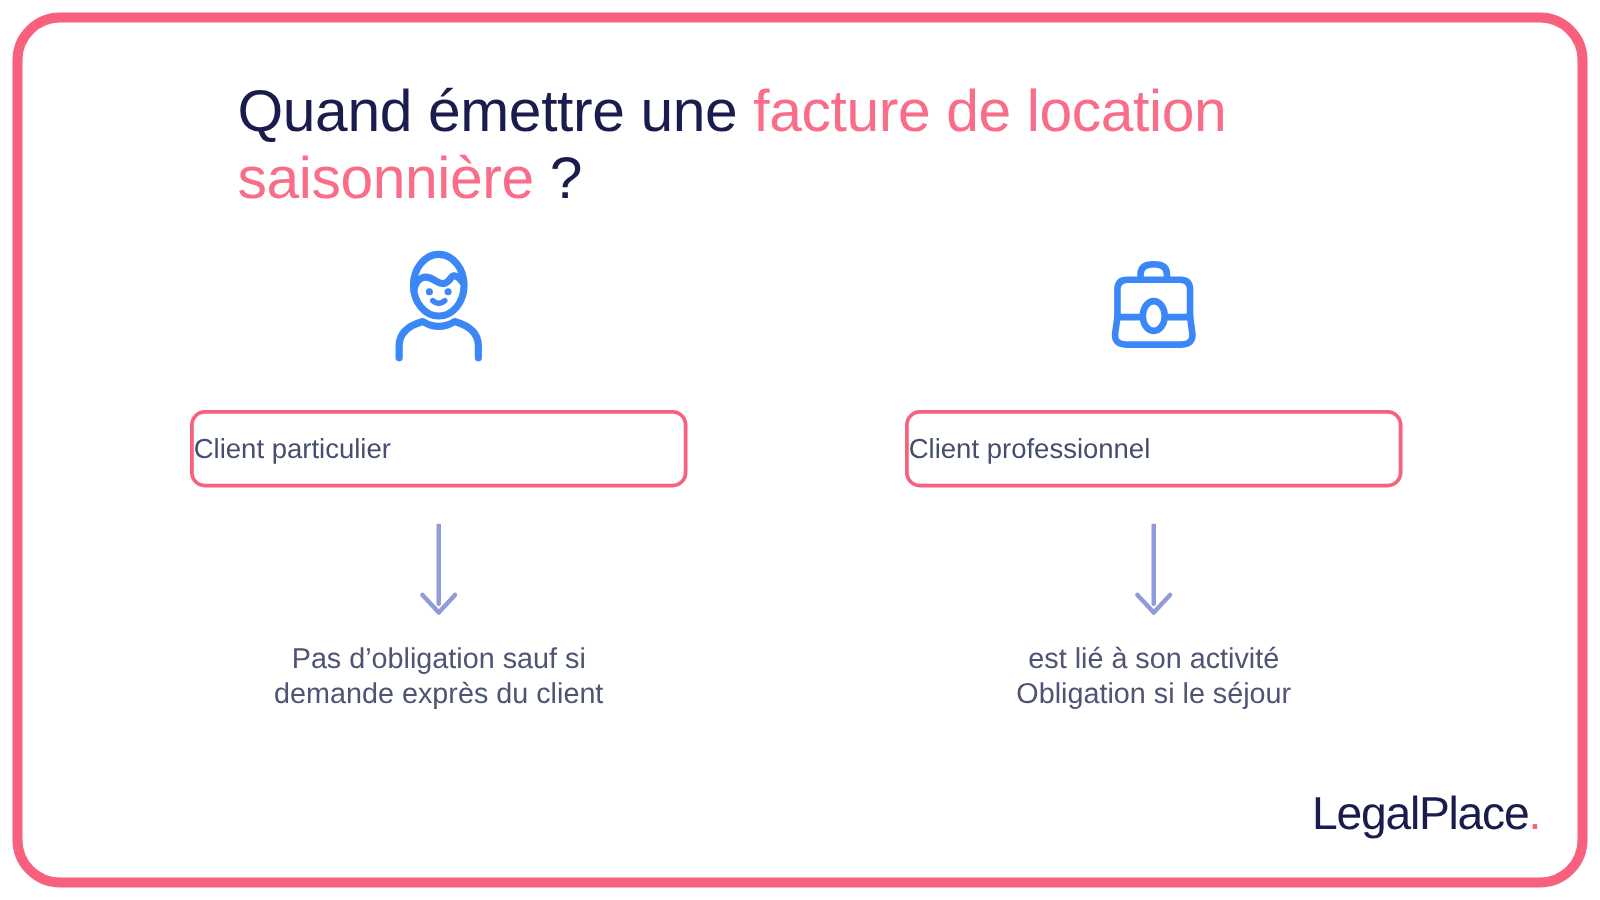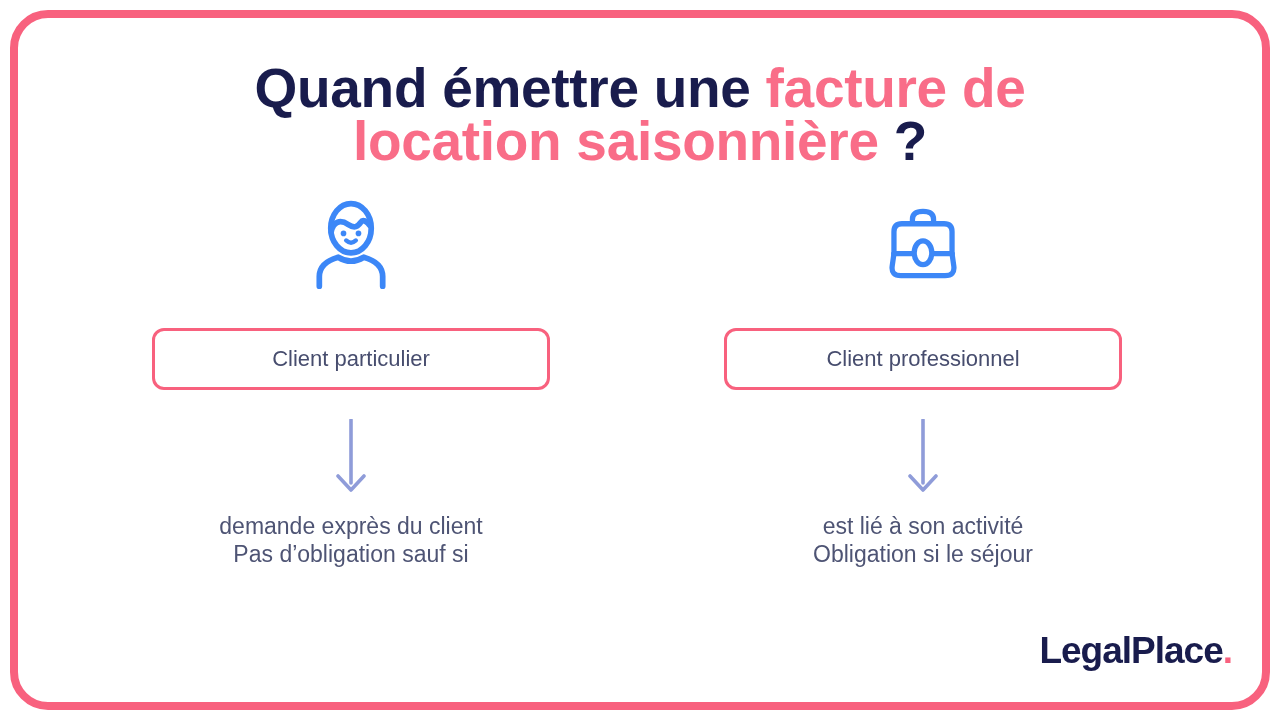--- a/index.html
+++ b/index.html
@@ -11,23 +11,22 @@
   .frame {
     position: absolute; inset: 10px;
     border: 8px solid #F8617E;
     border-radius: 38px;
     pointer-events: none;
   }
 
   .title {
     position: absolute; top: 62px; left: 0; right: 0;
     margin: 0 auto; max-width: 900px;
-    text-align: center;
-    font-size: 55px; line-height: 53px;
-    font-weight: bold; letter-spacing: -0.3px;
+    font-size: 47px; line-height: 53px;
+    font-weight: normal; letter-spacing: -0.3px;
     color: #191C4D;
   }
   .title .pink { color: #F96D88; }
   .title .navy { color: #191C4D; }
 
   .col { position: absolute; top: 0; height: 720px; width: 398px; }
   .col-left  { left: 152px; }
   .col-right { left: 724px; }
 
   .icon-wrap {
@@ -36,39 +35,39 @@
   }
   .icon-person { top: 198px; }
   .icon-briefcase { top: 204px; }
 
   .label-box {
     position: absolute; top: 328px; left: 0;
     width: 100%; height: 62px;
     border: 3px solid #F8617E;
     border-radius: 12px;
     background: #ffffff;
-    display: flex; align-items: center; justify-content: center;
+    display: flex; align-items: center; 
     font-size: 22px; color: #474D6E;
   }
 
   .arrow-wrap {
     position: absolute; top: 419px; left: 50%;
     transform: translateX(-50%);
   }
 
   .desc {
     position: absolute; top: 512px; left: -30px; right: -30px;
     text-align: center;
     font-size: 23px; line-height: 28px;
     color: #4E5474;
   }
 
   .logo {
     position: absolute; right: 48px; top: 630px;
-    font-size: 37px; font-weight: bold; letter-spacing: -1px;
+    font-size: 37px; font-weight: normal; letter-spacing: -1px;
     color: #191C4D;
     margin-left: 13px;
   }
   .logo .dot { color: #F8617E; }
 </style>
 </head>
 <body>
 
 <div class="canvas">
 
@@ -94,22 +93,22 @@
     </div>
     <div class="arrow-wrap">
       <svg width="30" height="74" viewBox="0 0 30 74" fill="none" xmlns="http://www.w3.org/2000/svg">
         <g stroke="#8F9CD9" stroke-width="3.6" stroke-linecap="round" stroke-linejoin="round">
           <line x1="15" y1="1" x2="15" y2="64"></line>
           <polyline points="2,57 15,71 28,57"></polyline>
         </g>
       </svg>
     </div>
     <div class="desc">
+      <div>Pas d’obligation sauf si</div>
       <div>demande exprès du client</div>
-      <div>Pas d’obligation sauf si</div>
     </div>
   </div>
 
   <div class="col col-right">
     <div class="icon-wrap icon-briefcase">
       <svg width="88" height="80" viewBox="0 0 100 90" fill="none" xmlns="http://www.w3.org/2000/svg">
         <g stroke="#3C87F7" stroke-width="6" stroke-linecap="round" stroke-linejoin="round">
           <path d="M 38 21 L 38 17 Q 38 8 50 8 Q 62 8 62 17 L 62 21"></path>
           <path d="M 17 56 L 17 31 Q 17 22 26 22 L 74 22 Q 83 22 83 31 L 83 56"></path>
           <path d="M 17 56 L 15 70 Q 13.5 81 25 81 L 75 81 Q 86.5 81 85 70 L 83 56"></path>

